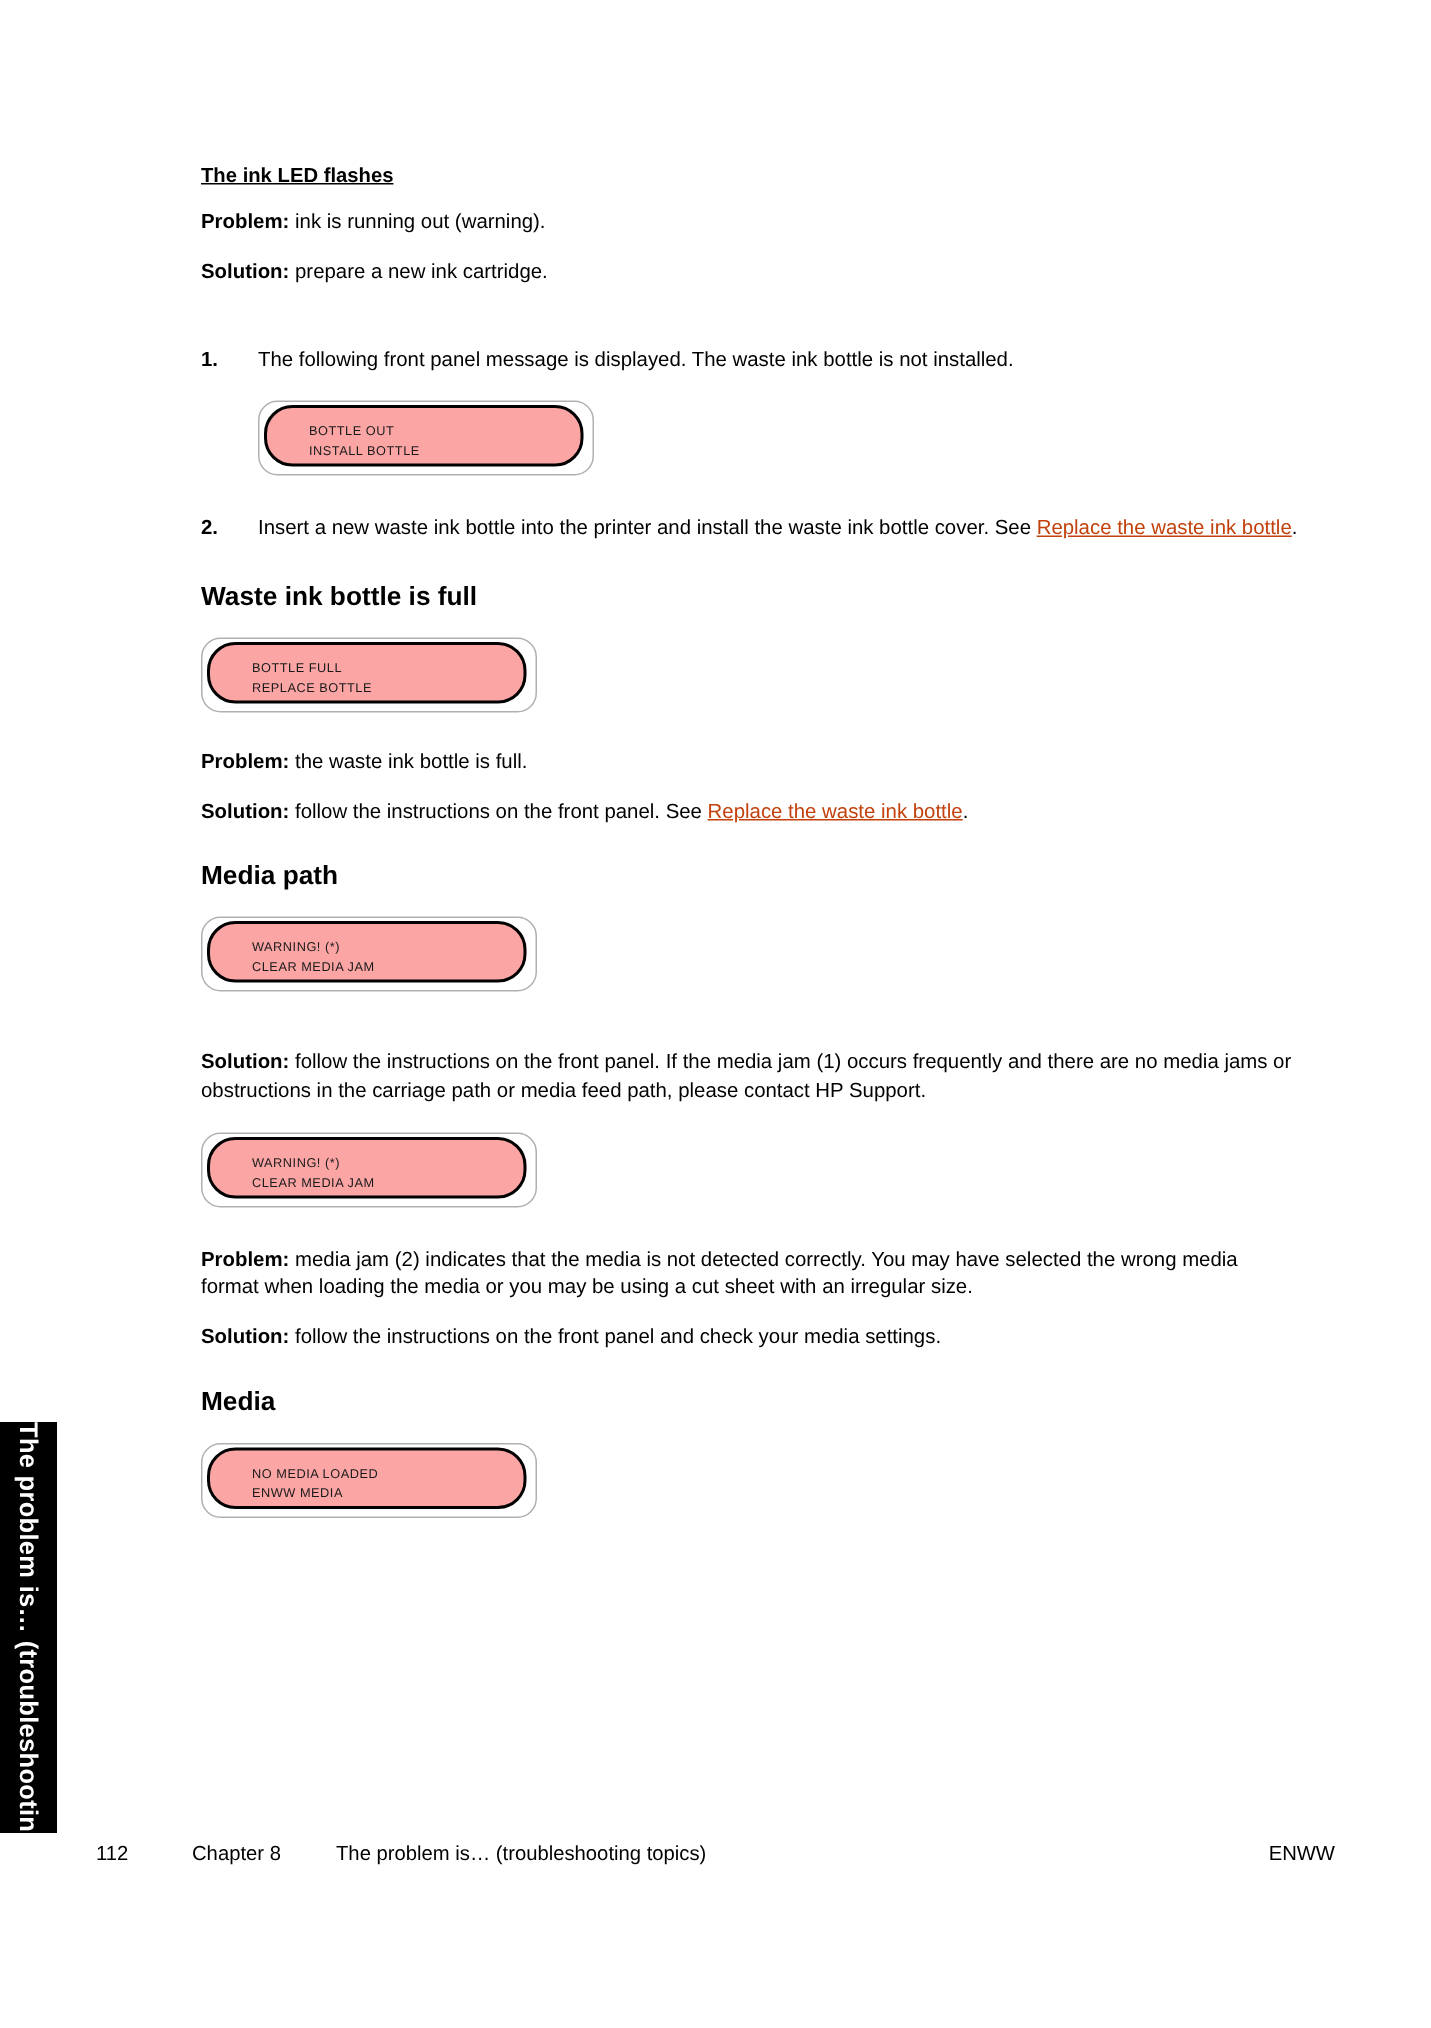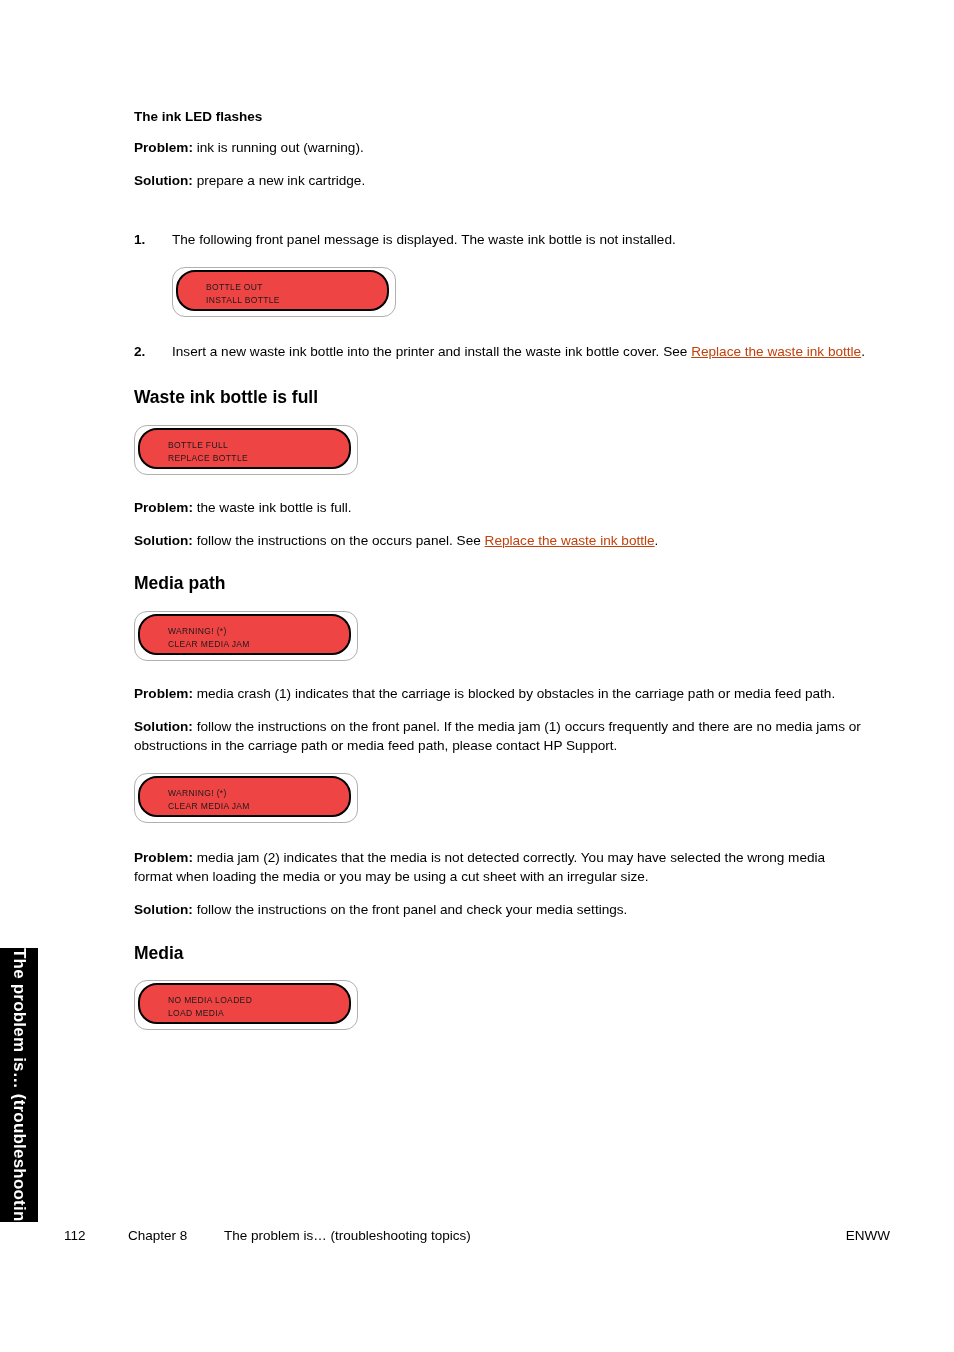--- a/index.html
+++ b/index.html
@@ -56,20 +56,21 @@
     top: 108px;
     width: 732px;
   }
 
   
   .h-minor {
     font-size: 13.5px;
     font-weight: bold;
     line-height: 1.35;
     margin: 0 0 13px 0;
+    text-decoration: underline;
   }
   .h-section {
     font-size: 17.5px;
     font-weight: bold;
     line-height: 1.3;
     margin: 0;
     padding: 0;
   }
   .para {
     font-size: 13.6px;
@@ -114,21 +115,21 @@
   }
   .lcd-inner {
     position: absolute;
     left: 3px;
     top: 2px;
     right: 6px;
     bottom: 5px;
     box-sizing: border-box;
     border: 2.5px solid #000000;
     border-radius: 19px;
-    background: #ef4444;
+    background: #fca5a5;
     overflow: hidden;
   }
   .lcd-lines {
     position: absolute;
     left: 28px;
     top: 9px;
     right: 4px;
   }
   .lcd-line {
     font-family: "Liberation Sans", sans-serif;
@@ -233,40 +234,39 @@
         </div>
       </div>
     </div>
 
     <div class="sp-24"></div>
 
     <div class="para"><b>Problem:</b><span> the waste ink bottle is full.</span></div>
 
     <div class="sp-14"></div>
 
-    <div class="para"><b>Solution:</b><span> follow the instructions on the occurs panel. See </span><a class="link" href="#">Replace the waste ink bottle</a><span>.</span></div>
+    <div class="para"><b>Solution:</b><span> follow the instructions on the front panel. See </span><a class="link" href="#">Replace the waste ink bottle</a><span>.</span></div>
 
     <div class="sp-22"></div>
 
     <div class="h-section">Media path</div>
 
     <div class="sp-16"></div>
 
     <div class="lcd">
       <div class="lcd-inner">
         <div class="lcd-lines">
           <div class="lcd-line">WARNING! (*)</div>
           <div class="lcd-line">CLEAR MEDIA JAM</div>
         </div>
       </div>
     </div>
 
     <div class="sp-24"></div>
 
-    <div class="para"><b>Problem:</b><span> media crash (1) indicates that the carriage is blocked by obstacles in the carriage path or media feed path.</span></div>
 
     <div class="sp-14"></div>
 
     <div class="para"><b>Solution:</b><span> follow the instructions on the front panel. If the media jam (1) occurs frequently and there are no media jams or obstructions in the carriage path or media feed path, please contact HP Support.</span></div>
 
     <div class="sp-18"></div>
 
     <div class="lcd">
       <div class="lcd-inner">
         <div class="lcd-lines">
@@ -287,21 +287,21 @@
     <div class="sp-22"></div>
 
     <div class="h-section">Media</div>
 
     <div class="sp-16"></div>
 
     <div class="lcd">
       <div class="lcd-inner">
         <div class="lcd-lines">
           <div class="lcd-line">NO MEDIA LOADED</div>
-          <div class="lcd-line">LOAD MEDIA</div>
+          <div class="lcd-line">ENWW MEDIA</div>
         </div>
       </div>
     </div>
 
   </div>
 
   <div class="footer">
     <div class="pagenum">112</div>
     <div class="chapter">Chapter 8</div>
     <div class="chaptitle">The problem is… (troubleshooting topics)</div>

